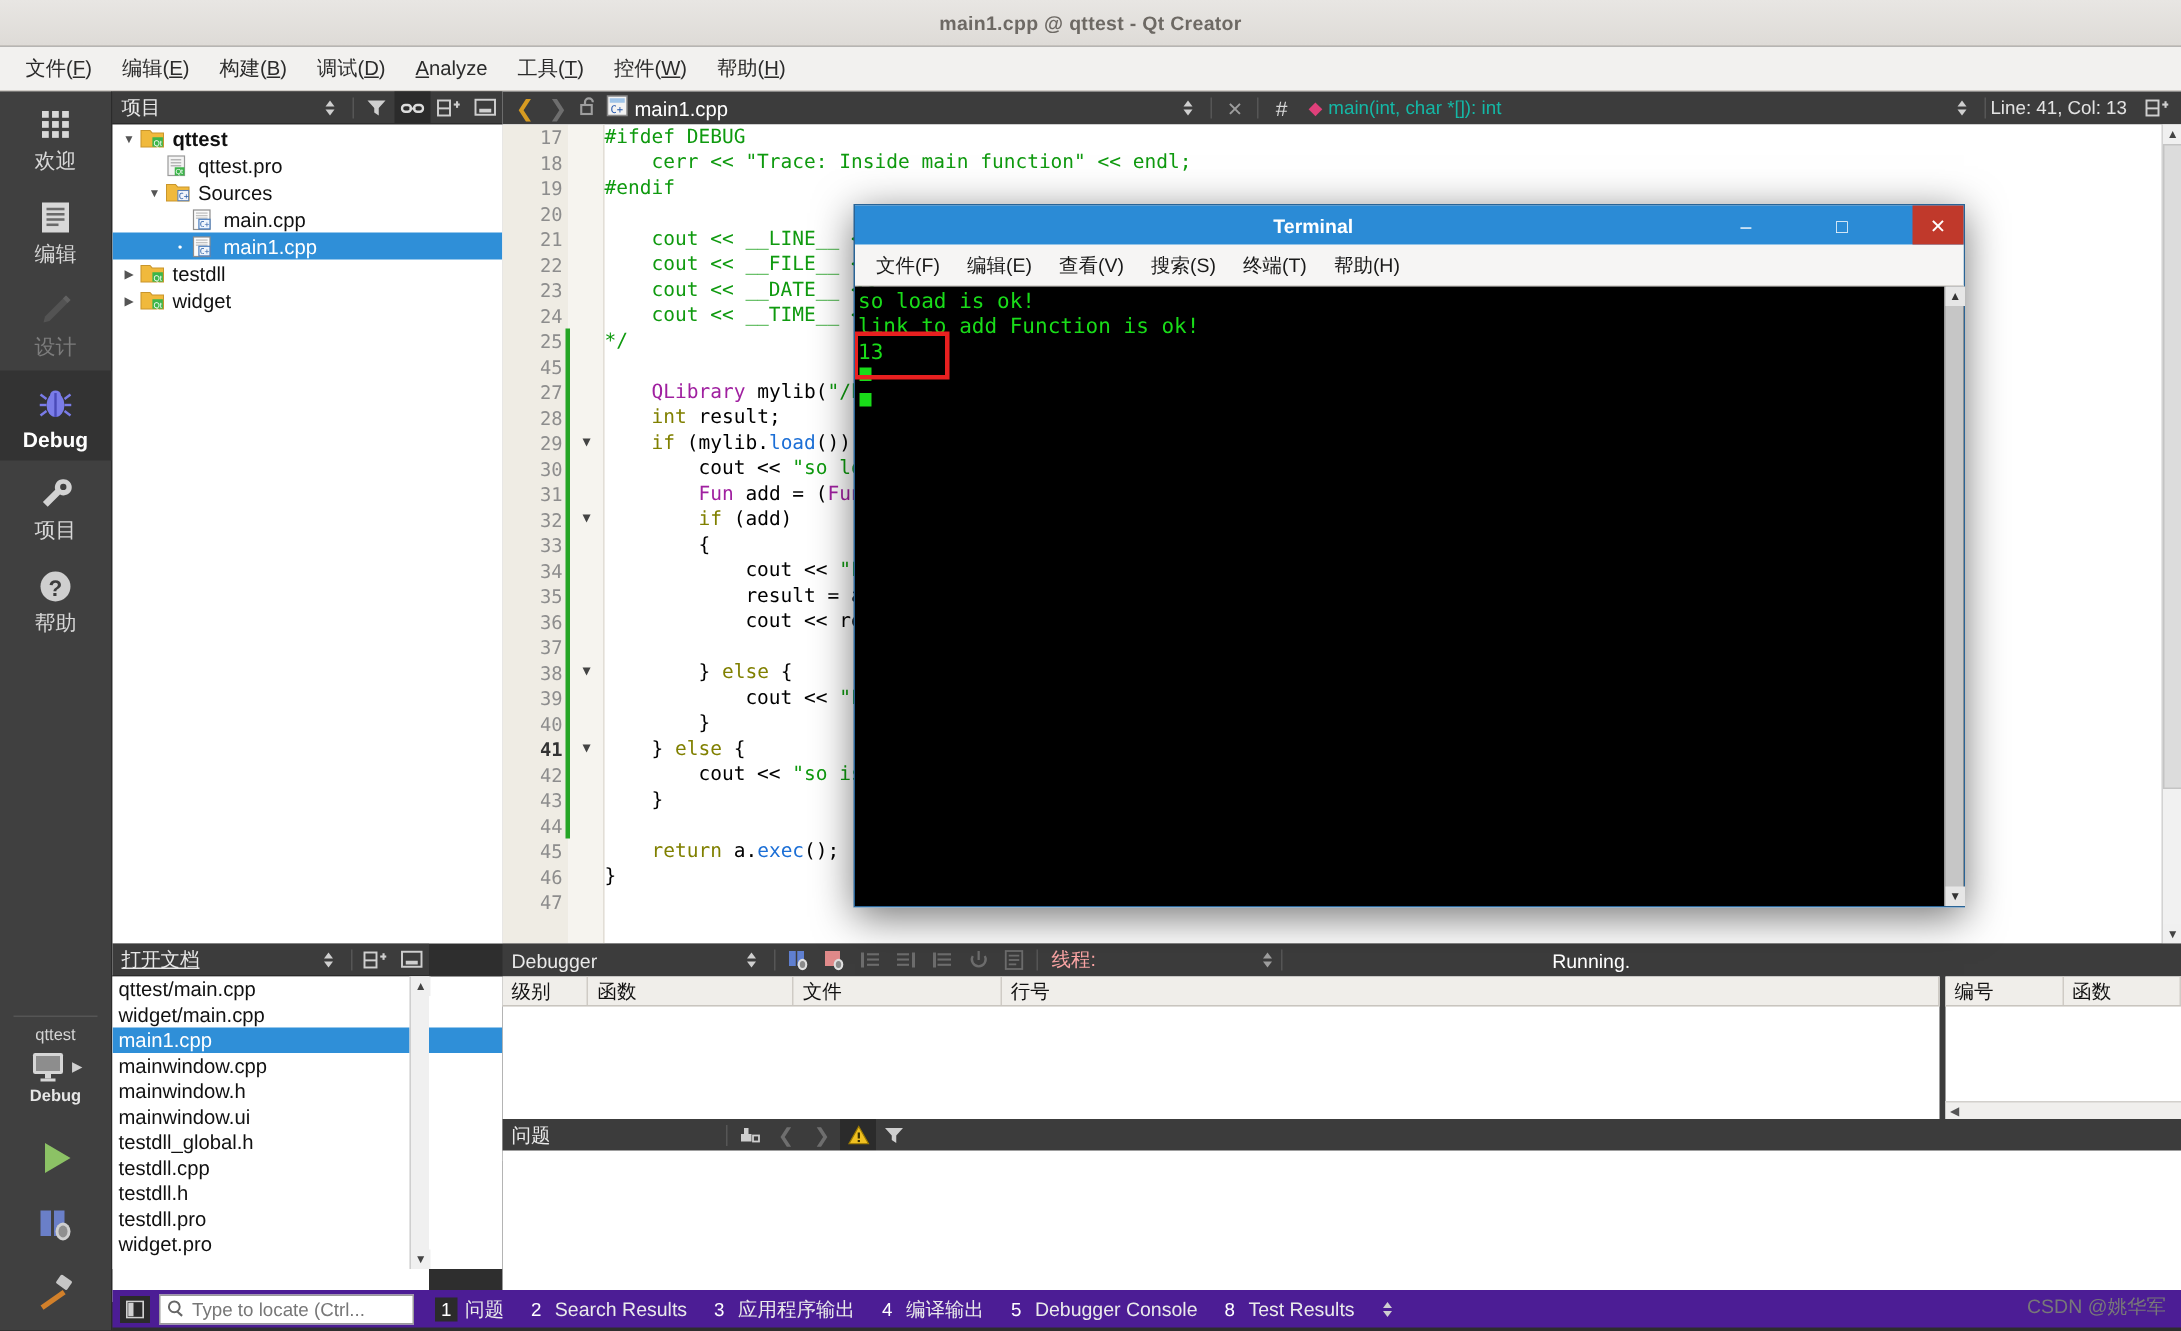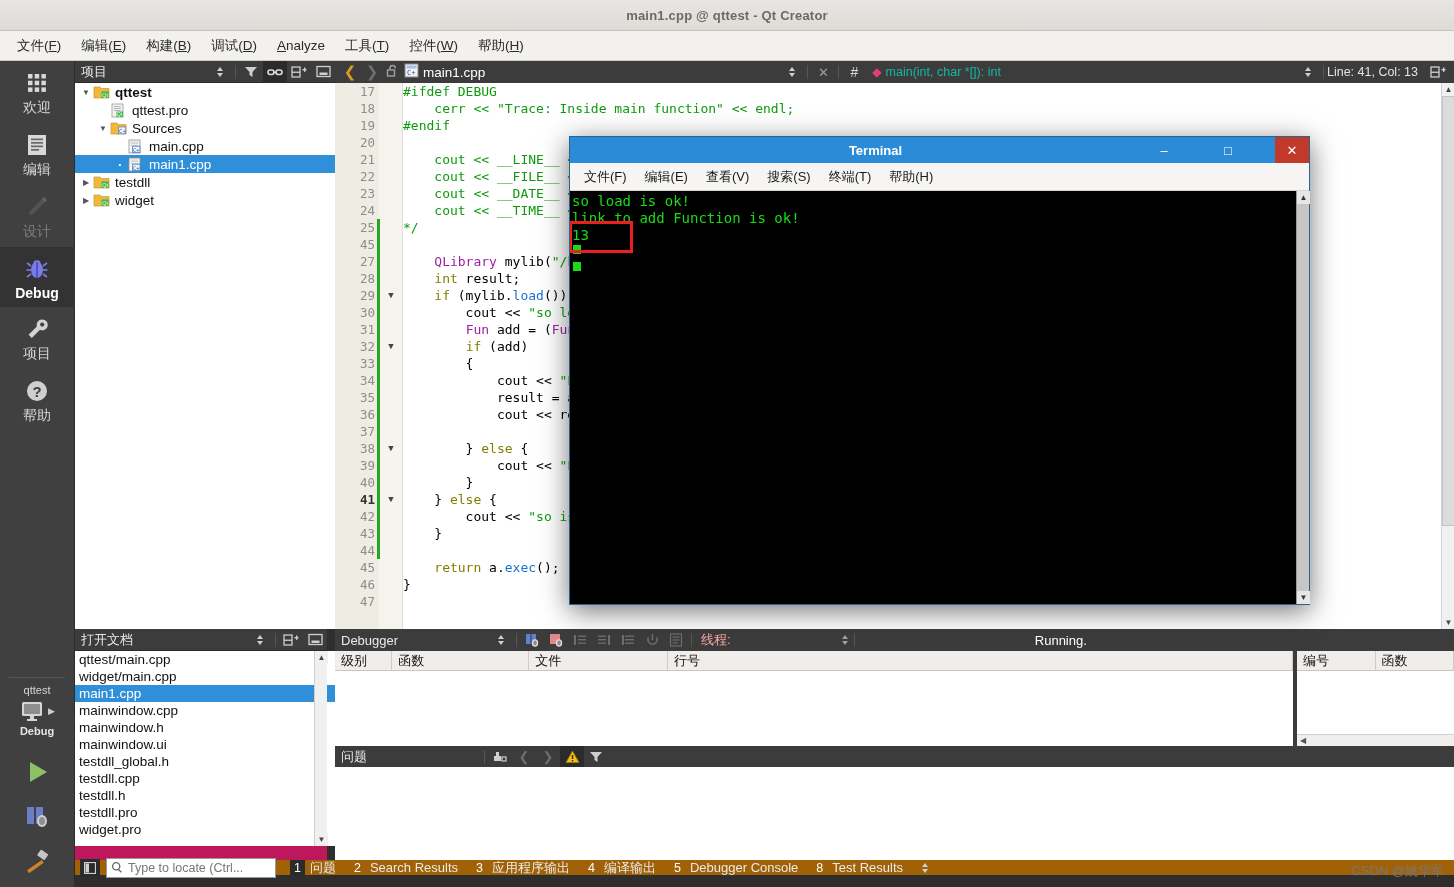--- a/index.html
+++ b/index.html
@@ -71,21 +71,21 @@
   .trow { height:18px; display:flex; align-items:center; font-size:13px; padding-left:4px; white-space:nowrap; }
   .trow.sel { background:#2f8fd8; color:#fff; }
   .arrow { width:14px; text-align:center; font-size:8px; color:#555; }
   .arrow.empty { color:transparent; }
   .trow.sel .arrow { color:#fff; }
   .ticon { width:18px; height:14px; margin-right:4px; display:inline-block; position:relative; }
   .tname { font-size:13.5px; }
   .tname.bold { font-weight:bold; }
 
   
-  .opendocs { position:absolute; left:75px; top:629px; width:252px; height:239px; background:#be185d; }
+  .opendocs { position:absolute; left:75px; top:629px; width:211px; height:239px; background:#ffffff;text-decoration:underline; }
   .doclist { position:absolute; left:0; top:22px; width:260px; height:195px; background:#fff; color:#111; overflow:hidden; }
   .drow { height:17px; font-size:13.5px; padding-left:4px; display:flex; align-items:center; white-space:nowrap; }
   .drow.sel { background:#2f8fd8; color:#fff; }
   .docscroll { position:absolute; right:0; top:22px; width:13px; height:195px; background:#f0f0f0; border-left:1px solid #cfcfcf; }
   .sb-arrow { width:13px; height:13px; display:flex; align-items:center; justify-content:center; font-size:8px; color:#444; background:#f0f0f0; }
 
   
   .editor { position:absolute; left:335px; top:61px; width:1119px; height:568px; background:#ffffff; }
   .edbar { height:22px; background:#3c3c3c; display:flex; align-items:center; padding:0 4px; gap:0; }
   .edbar .navarrow { width:22px; text-align:center; font-size:15px; }
@@ -125,22 +125,22 @@
   .hscroll { position:absolute; left:0; bottom:0; height:12px; background:#f0efed; border-top:1px solid #d2d0cc; display:flex; align-items:center; }
 
   
   .issues { position:absolute; left:335px; top:746px; width:1119px; height:114px; background:#3c3c3c; }
   .isshead { height:21px; display:flex; align-items:center; padding-left:6px; }
   .isshead .ititle { font-size:13px; color:#eaeaea; width:140px; }
   .issbody { position:absolute; left:0; top:21px; width:1119px; height:93px; background:#fff; }
 
   
   .statusbar {
-    position:absolute; left:75px; top:860px; width:1379px; height:15px;
-    background:#a16207; display:flex; align-items:center; padding-left:5px; gap:0;
+    position:absolute; left:75px; top:860px; width:1379px; height:25px;
+    background:#4c1d95; display:flex; align-items:center; padding-left:5px; gap:0;
   }
   .sb-toggle { width:20px; height:18px; display:flex; align-items:center; justify-content:center; background:#2b2b2b; margin-right:6px;}
   .locate {
     width:170px; height:20px; background:#fff; border:1px solid #9a9a9a; color:#777;
     display:flex; align-items:center; gap:4px; padding-left:4px; font-size:12.5px; white-space:nowrap; overflow:hidden;
   }
   .sitem { display:flex; align-items:center; gap:5px; margin-left:14px; font-size:13px; color:#eaeaea; white-space:nowrap;}
   .snum { background:#2b2b2b; color:#fff; padding:1px 4px; font-size:12.5px; }
   .sitem.plain .snum { background:transparent; }
   .watermark { position:absolute; right:10px; top:862px; font-size:13px; color:#787878; }

